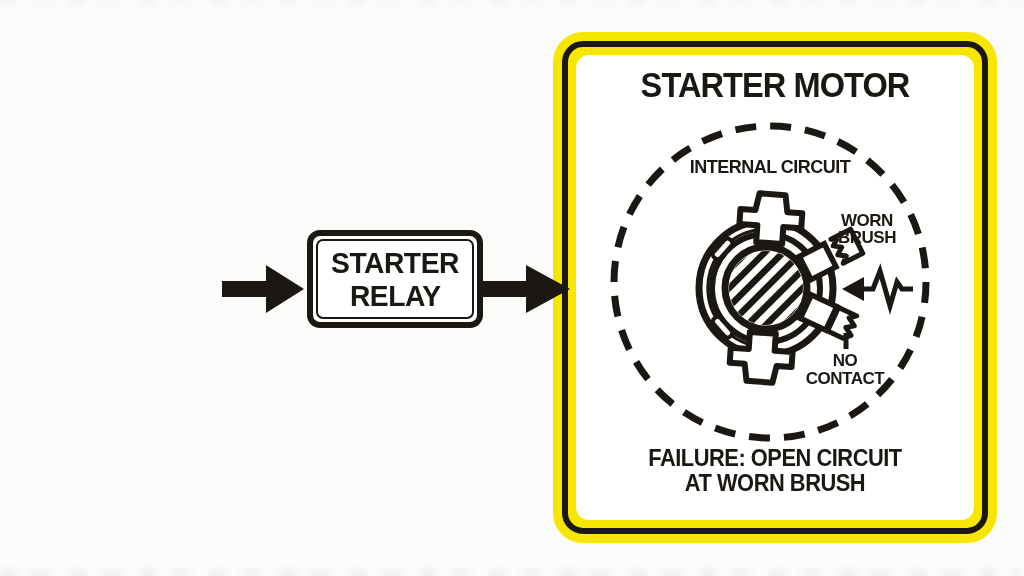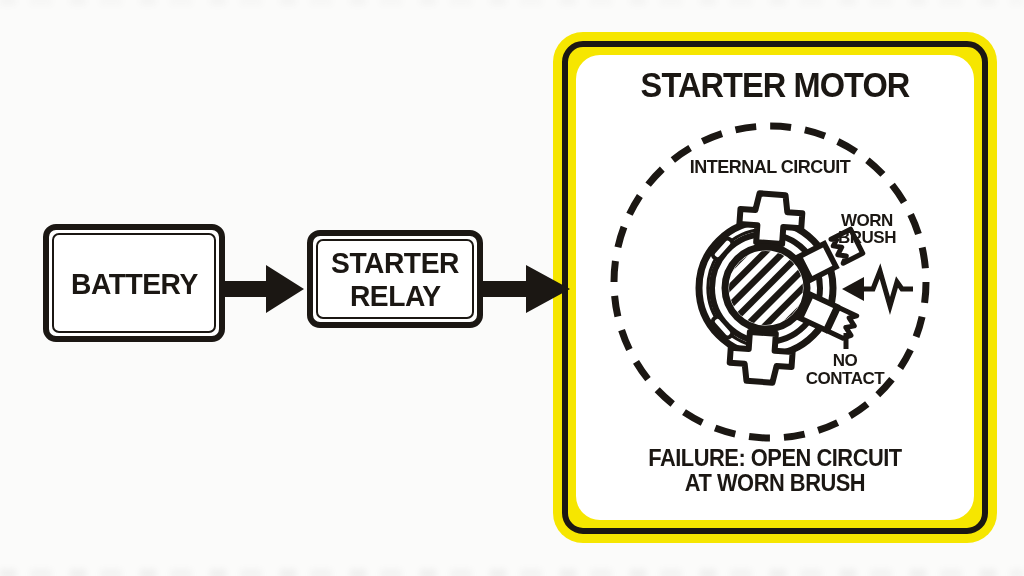--- a/index.html
+++ b/index.html
@@ -33,21 +33,21 @@
   .arrows-layer{position:absolute;inset:0;z-index:5;pointer-events:none;}
   
   .motor-box{
     position:absolute;left:553px;top:32px;width:444px;height:511px;
     background:var(--yellow);border-radius:30px;z-index:1;
   }
   .motor-ring{
     position:absolute;inset:9px;border:6px solid var(--ink);border-radius:21px;
   }
   .motor-inner{
-    position:absolute;inset:23px;background:var(--white);border-radius:24px;overflow:hidden;padding-left:8px;
+    position:absolute;inset:23px;background:var(--white);border-radius:13px;overflow:hidden;padding-left:8px;
   }
   .panel-title{
     position:absolute;top:10px;left:0;right:0;text-align:center;
     font-weight:bold;font-size:35px;color:var(--ink);
     letter-spacing:-1px;transform:scaleX(.93);white-space:nowrap;
   }
   .failure-caption{
     position:absolute;top:391px;left:0;right:0;text-align:center;
     font-weight:bold;font-size:23px;line-height:25px;color:var(--ink);
     letter-spacing:-0.5px;transform:scaleX(.95);
@@ -69,25 +69,20 @@
     filter:blur(3px);
   }
   .edge-artifact.top{top:-3px;height:8px;opacity:.10;}
   .edge-artifact.bottom{bottom:-3px;height:10px;opacity:.16;}
 </style>
 </head>
 <body>
 
 <div class="canvas">
 
-  <div class="block" id="battery-box">
-    <div class="block-inner">
-      <span class="block-label">BATTERY</span>
-    </div>
-  </div>
 
   <div class="block" id="relay-box">
     <div class="block-inner">
       <span class="block-label">STARTER</span>
       <span class="block-label">RELAY</span>
     </div>
   </div>
 
   <svg class="arrows-layer" viewBox="0 0 1024 576">
     <polygon class="f" points="222,281 266,281 266,265 304,289 266,313 266,297 222,297"></polygon>

